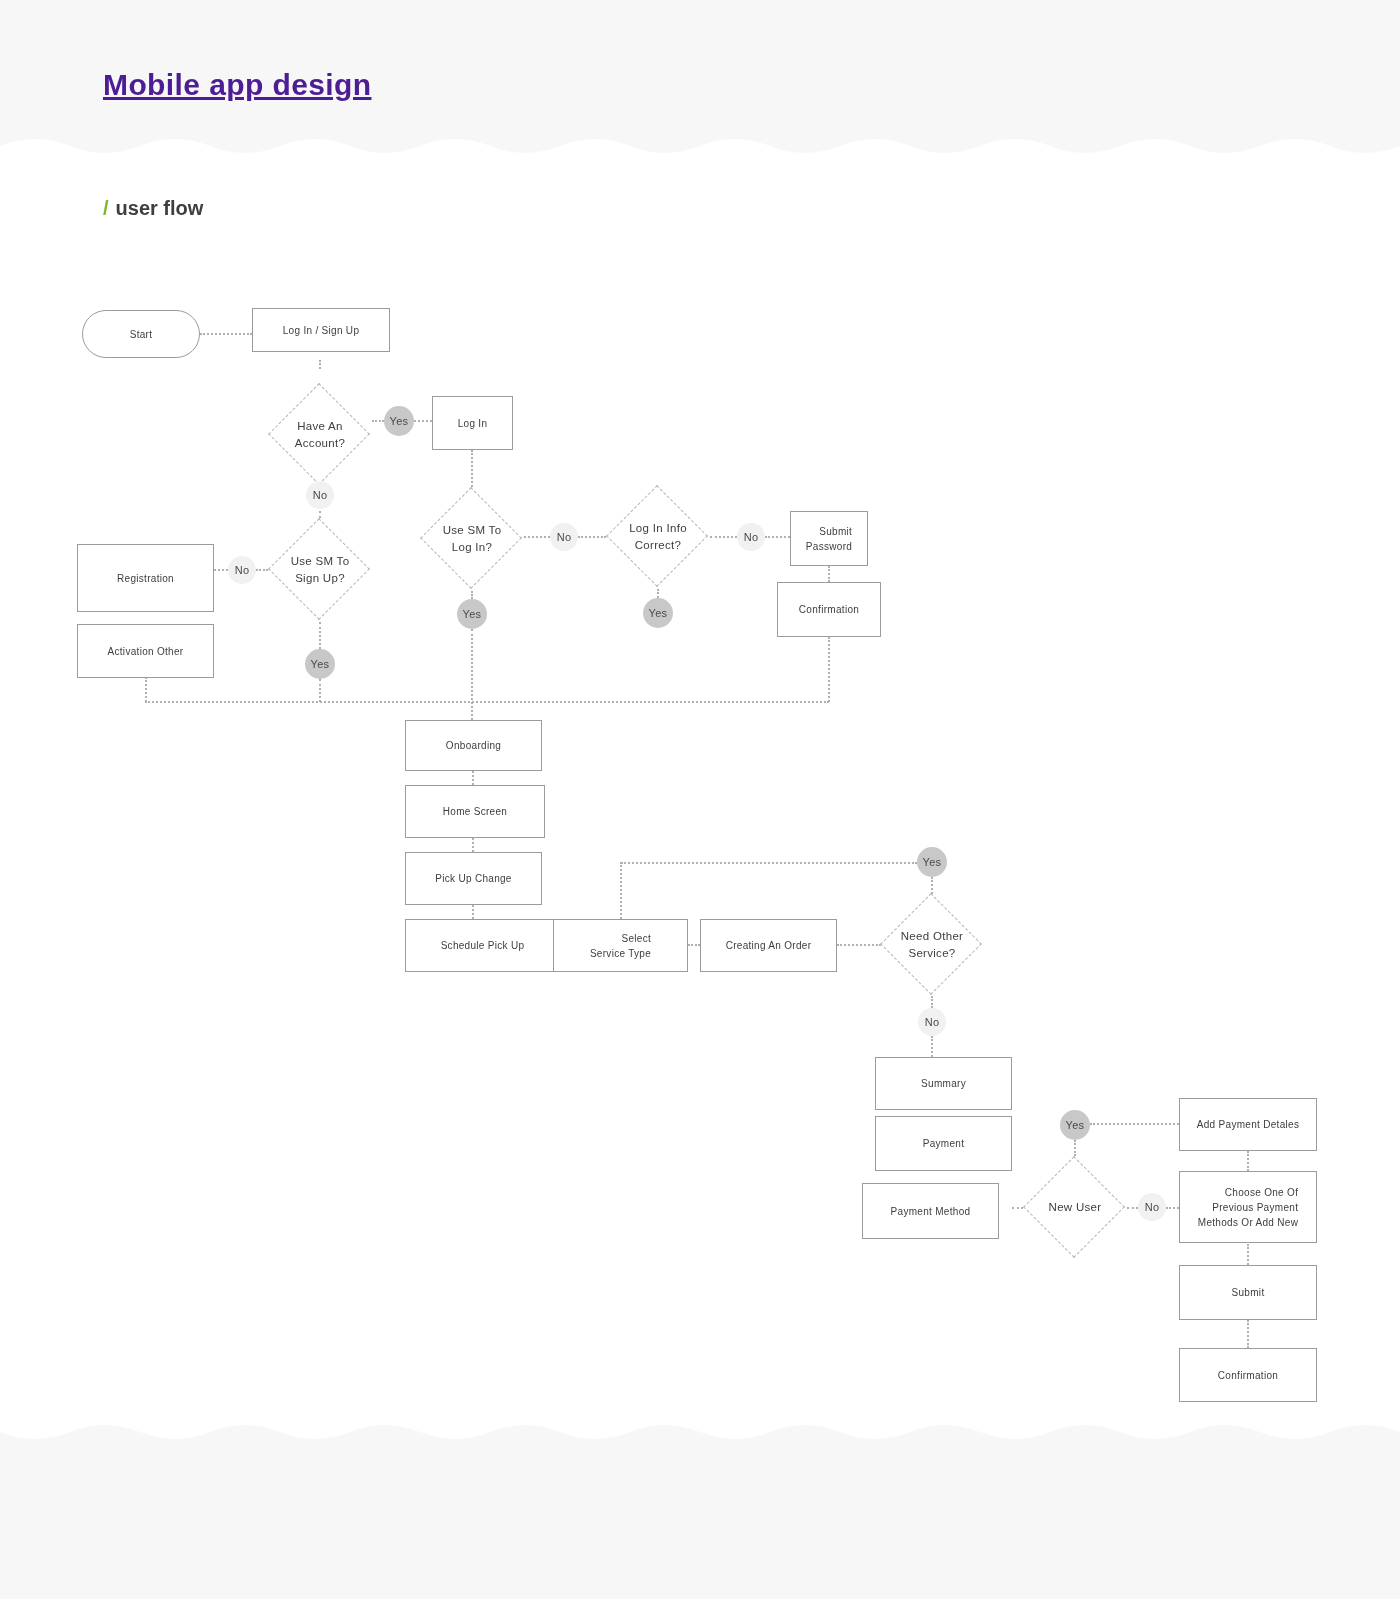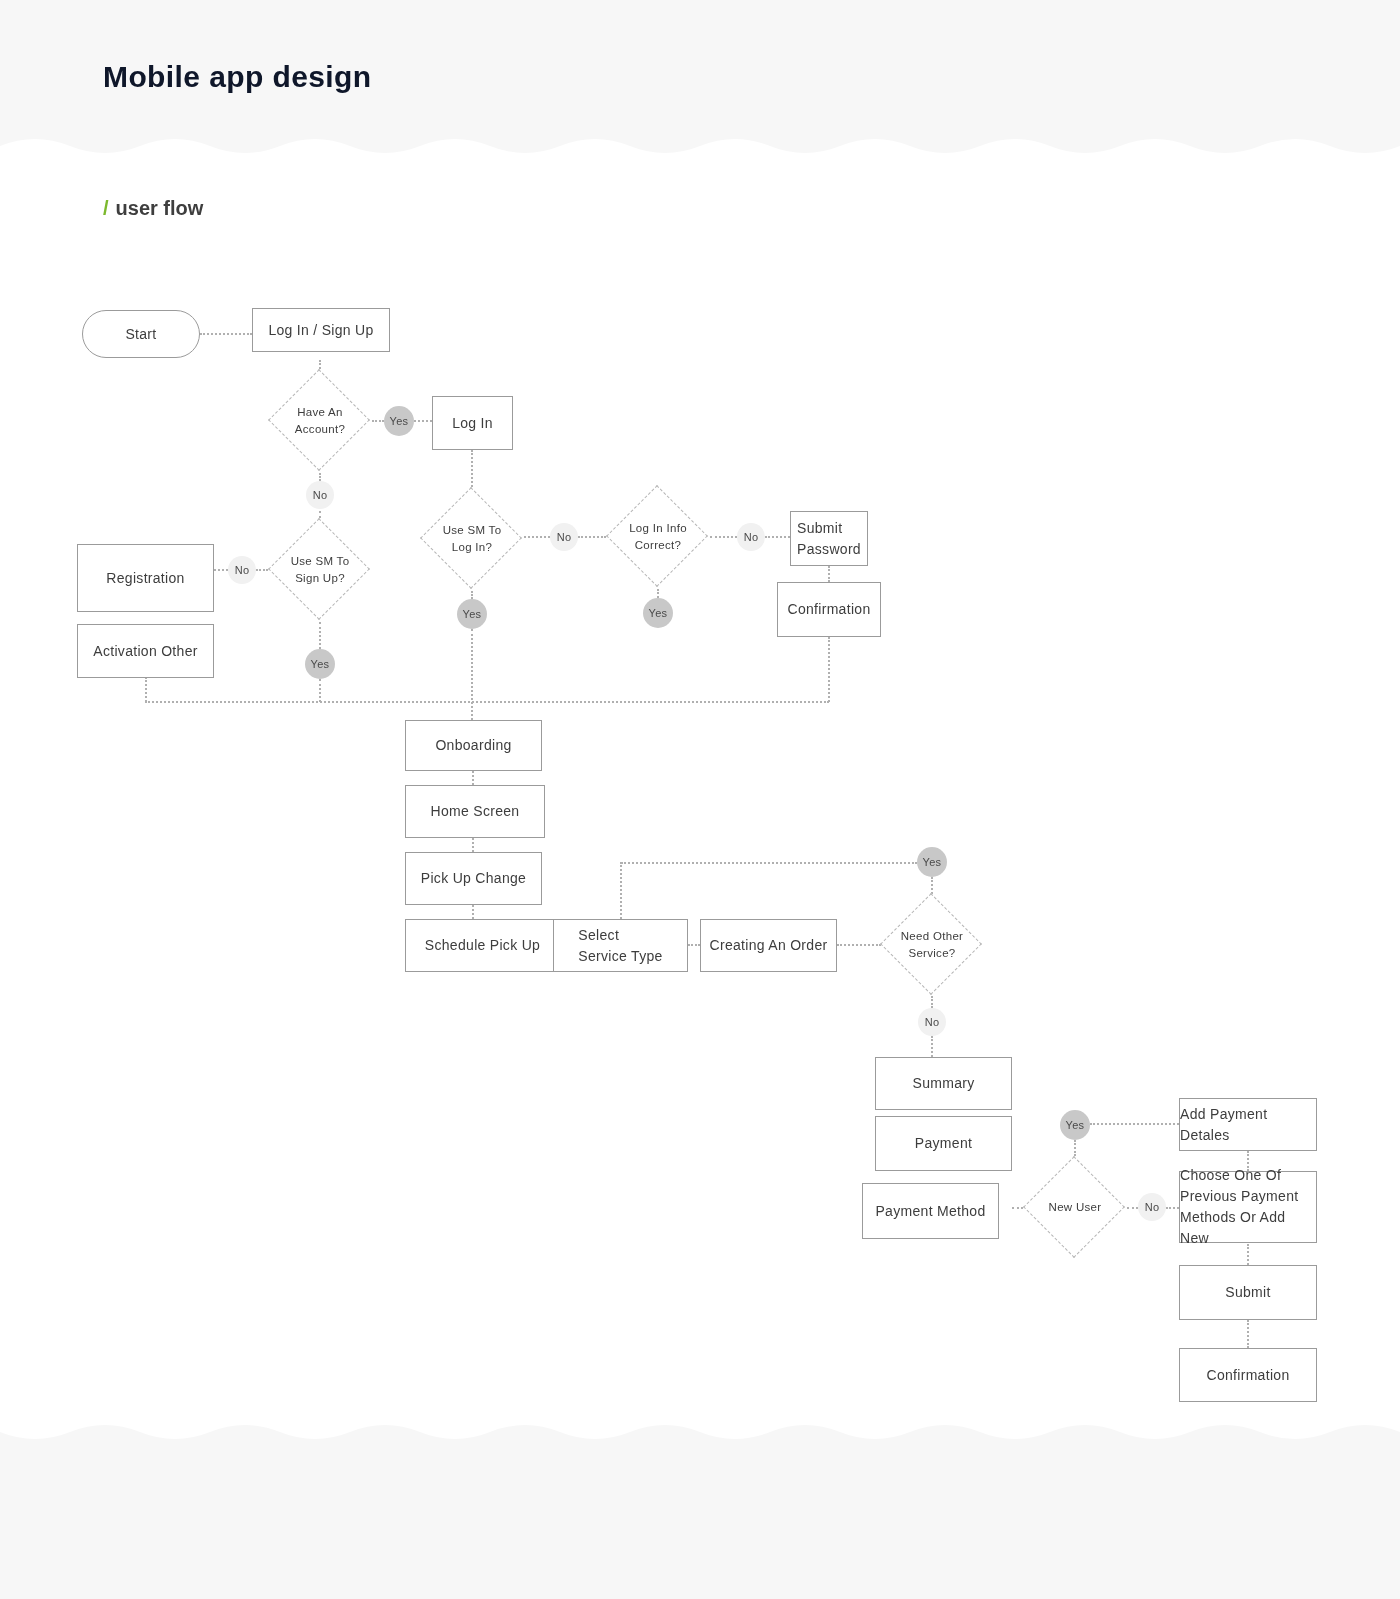--- a/index.html
+++ b/index.html
@@ -2,29 +2,29 @@
 <html><head>
 <meta charset="utf-8">
 <style>
   html,body{margin:0;padding:0;}
   body{
     width:1400px;height:1599px;position:relative;background:#ffffff;
     font-family:"Liberation Sans", sans-serif;overflow:hidden;
   }
   .band{position:absolute;left:0;pointer-events:none;}
   .page-title{
-    position:absolute;left:103px;top:60px;font-size:30px;font-weight:bold;
-    color:#0f172a;letter-spacing:0.4px;
+    position:absolute;left:103px;top:68px;font-size:30px;font-weight:bold;
+    color:#4c1d95;letter-spacing:0.4px;text-decoration:underline;
   }
   .subtitle{position:absolute;left:103px;top:197px;font-size:20px;font-weight:bold;color:#3e3e3e;}
   .subtitle .slash{color:#7cb92e;margin-right:7px;}
   .box{
     position:absolute;background:#ffffff;border:1.5px solid #9b9b9b;
-    display:flex;align-items:center;justify-content:center;text-align:left;
-    color:#3d3d3d;font-size:14px;letter-spacing:0.3px;line-height:1.5;
+    display:flex;align-items:center;justify-content:center;text-align:right;
+    color:#3d3d3d;font-size:10px;letter-spacing:0.3px;line-height:1.5;
     white-space:pre-line;box-sizing:border-box;
   }
   .pill{border-radius:26px;}
   .diamond{position:absolute;width:104px;height:104px;}
   .diamond-shape{
     position:absolute;left:15px;top:15px;width:72px;height:72px;
     transform:rotate(45deg);border:1.5px dashed #b5b5b5;box-sizing:border-box;background:#ffffff;
   }
   .diamond-label{
     position:absolute;left:-20px;right:-20px;top:0;bottom:0;
@@ -129,21 +129,21 @@
   <div class="box" style="left:875px;top:1057px;width:137px;height:53px">Summary</div>
   <div class="box" style="left:875px;top:1116px;width:137px;height:55px">Payment</div>
   <div class="box" style="left:862px;top:1183px;width:137px;height:56px">Payment Method</div>
   <div class="box" style="left:1179px;top:1098px;width:138px;height:53px">Add Payment Detales</div>
   <div class="box" style="left:1179px;top:1171px;width:138px;height:72px">Choose One Of
 Previous Payment
 Methods Or Add New</div>
   <div class="box" style="left:1179px;top:1265px;width:138px;height:55px">Submit</div>
   <div class="box" style="left:1179px;top:1348px;width:138px;height:54px">Confirmation</div>
 
-  <div class="diamond" style="left:268px;top:369px">
+  <div class="diamond" style="left:268px;top:383px">
     <div class="diamond-shape"></div>
     <div class="diamond-label">Have An
 Account?</div>
   </div>
   <div class="diamond" style="left:268px;top:518px">
     <div class="diamond-shape"></div>
     <div class="diamond-label">Use SM To
 Sign Up?</div>
   </div>
   <div class="diamond" style="left:420px;top:487px">

